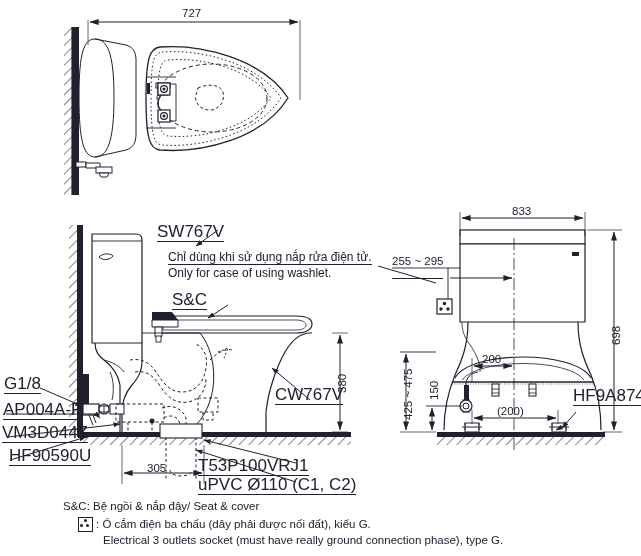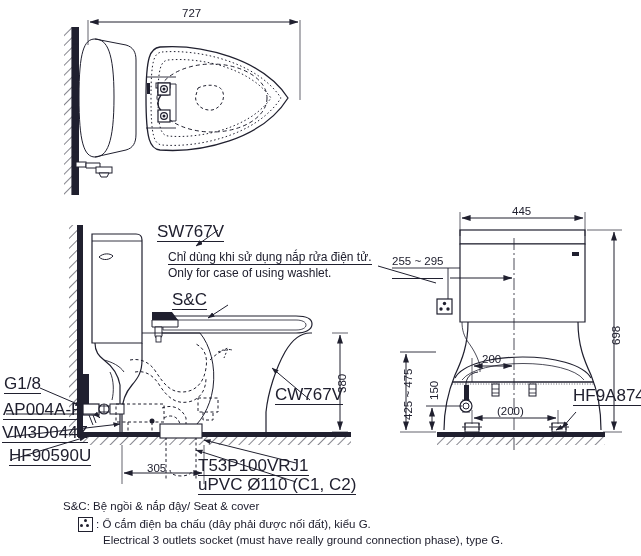--- a/index.html
+++ b/index.html
@@ -239,21 +239,21 @@
       <line x1="472" y1="410" x2="472" y2="424" stroke-width="0.7"></line>
       <line x1="558" y1="410" x2="558" y2="424" stroke-width="0.7"></line>
       <line x1="474" y1="418" x2="556" y2="418" stroke-width="1" marker-start="url(#ah2)" marker-end="url(#ah)"></line>
 
       <path d="M568,424 L556,430" stroke-width="1" marker-end="url(#ahs)"></path>
       <path d="M576,412 L562,428" stroke-width="1" marker-end="url(#ahs)"></path>
     </g>
   </svg>
 
   <div class="dim" style="left:182px;top:8px;">727</div>
-  <div class="dim" style="left:512px;top:206px;">445</div>
+  <div class="dim" style="left:512px;top:206px;">833</div>
   <div class="dimv" style="left:611px;top:345px;">698</div>
   <div class="dimv" style="left:337px;top:393px;">380</div>
   <div class="dim" style="left:147px;top:463px;">305</div>
   <div class="dim" style="left:482px;top:354px;">200</div>
   <div class="dim" style="left:497px;top:406px;">(200)</div>
   <div class="dimv" style="left:429px;top:400px;">150</div>
   <div class="dim" style="left:392px;top:256px;border-bottom:1px solid #20202f;padding-bottom:10px;">255 ~ 295</div>
   <div class="dimv" style="left:403px;top:420px;">425 ~ 475</div>
 
   <div class="tag" style="left:157px;top:222px;">SW767V</div>

